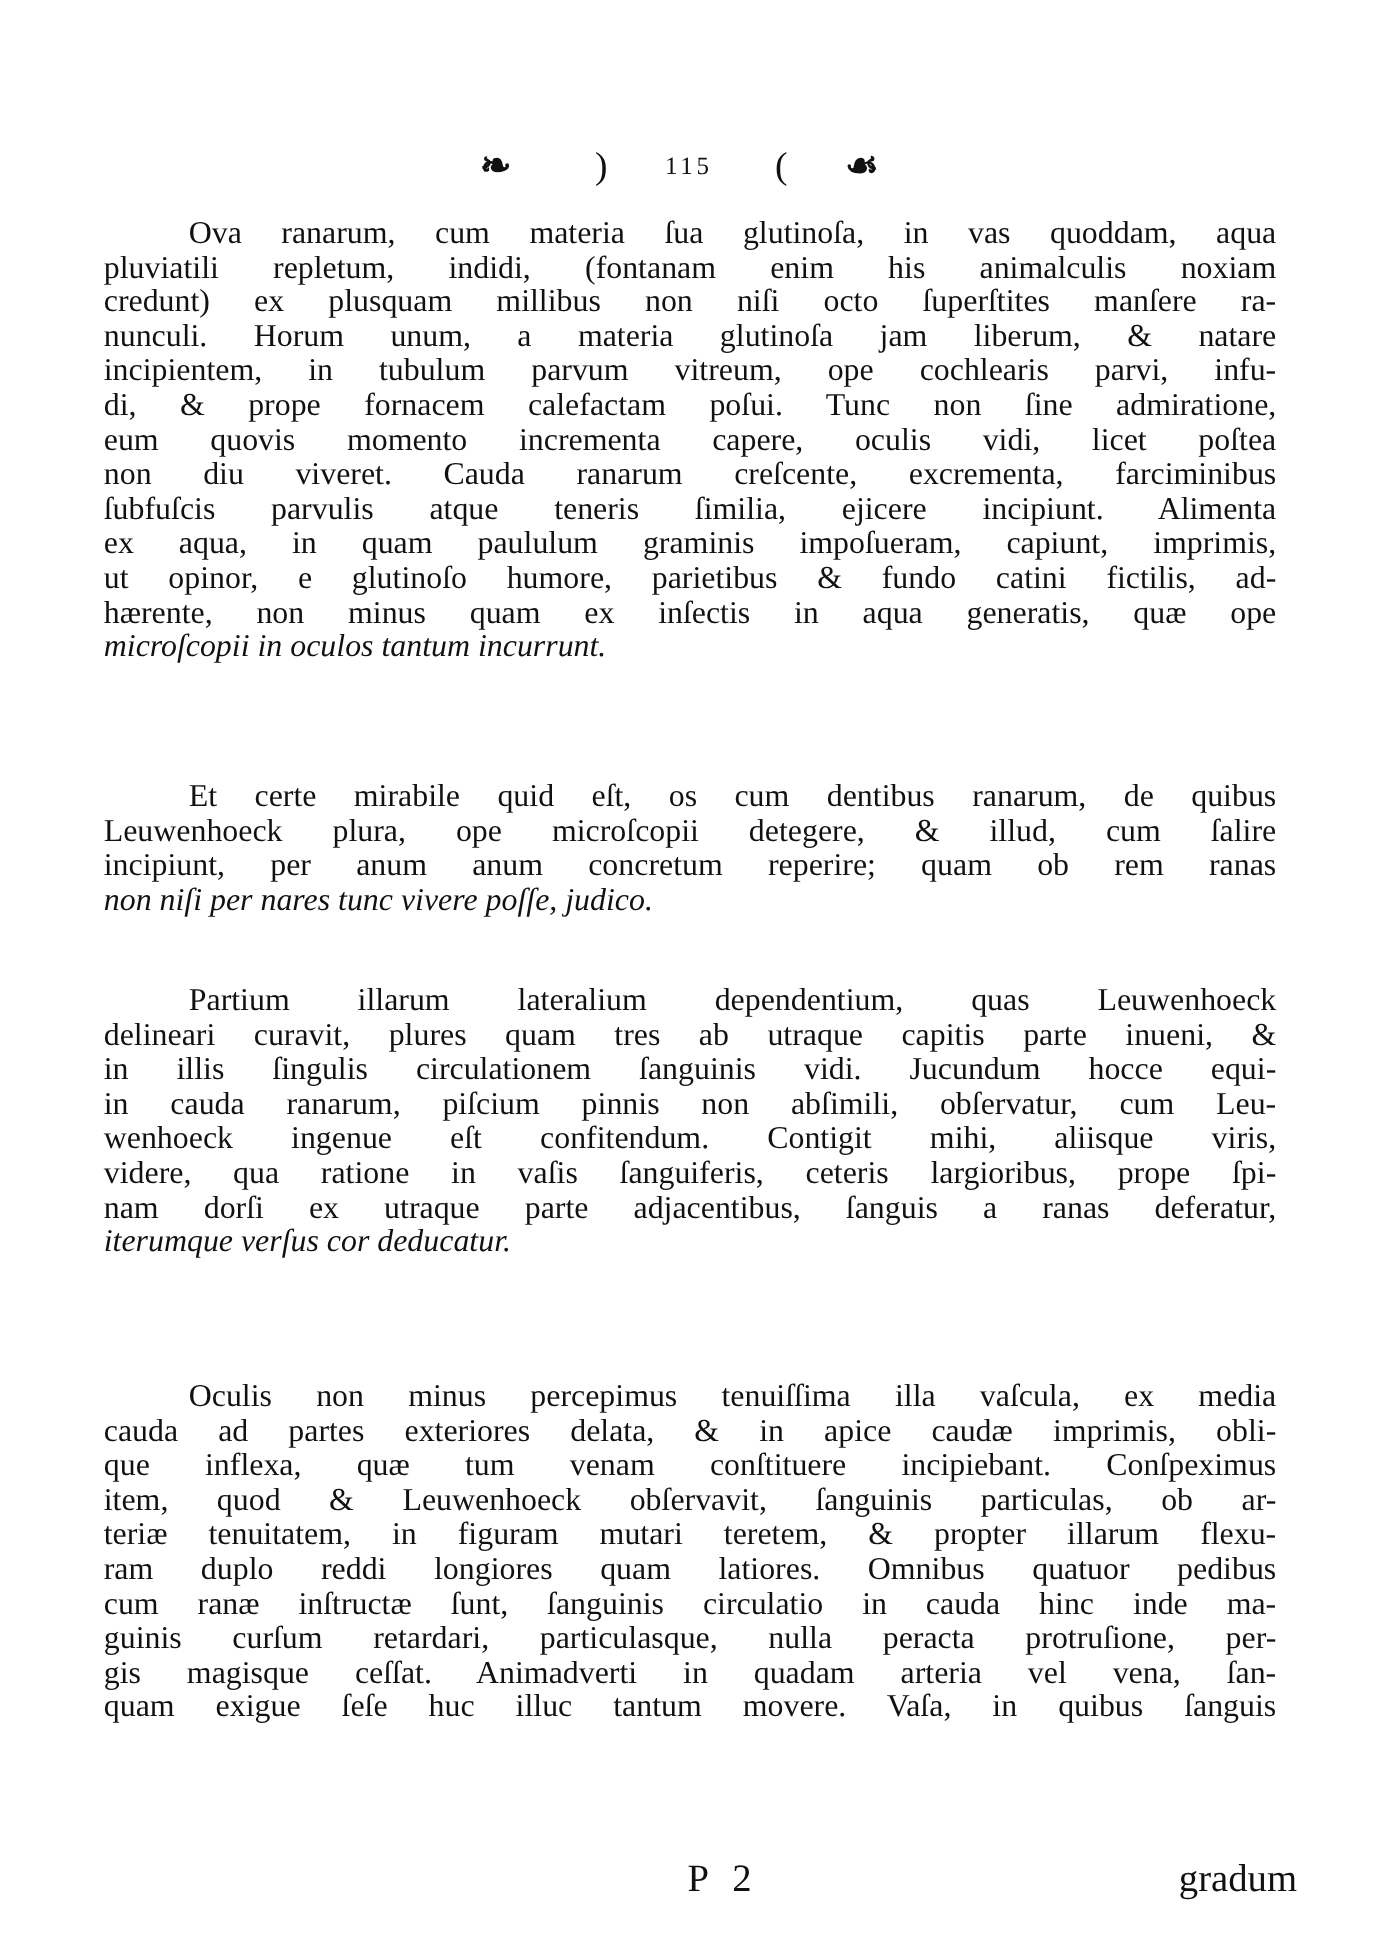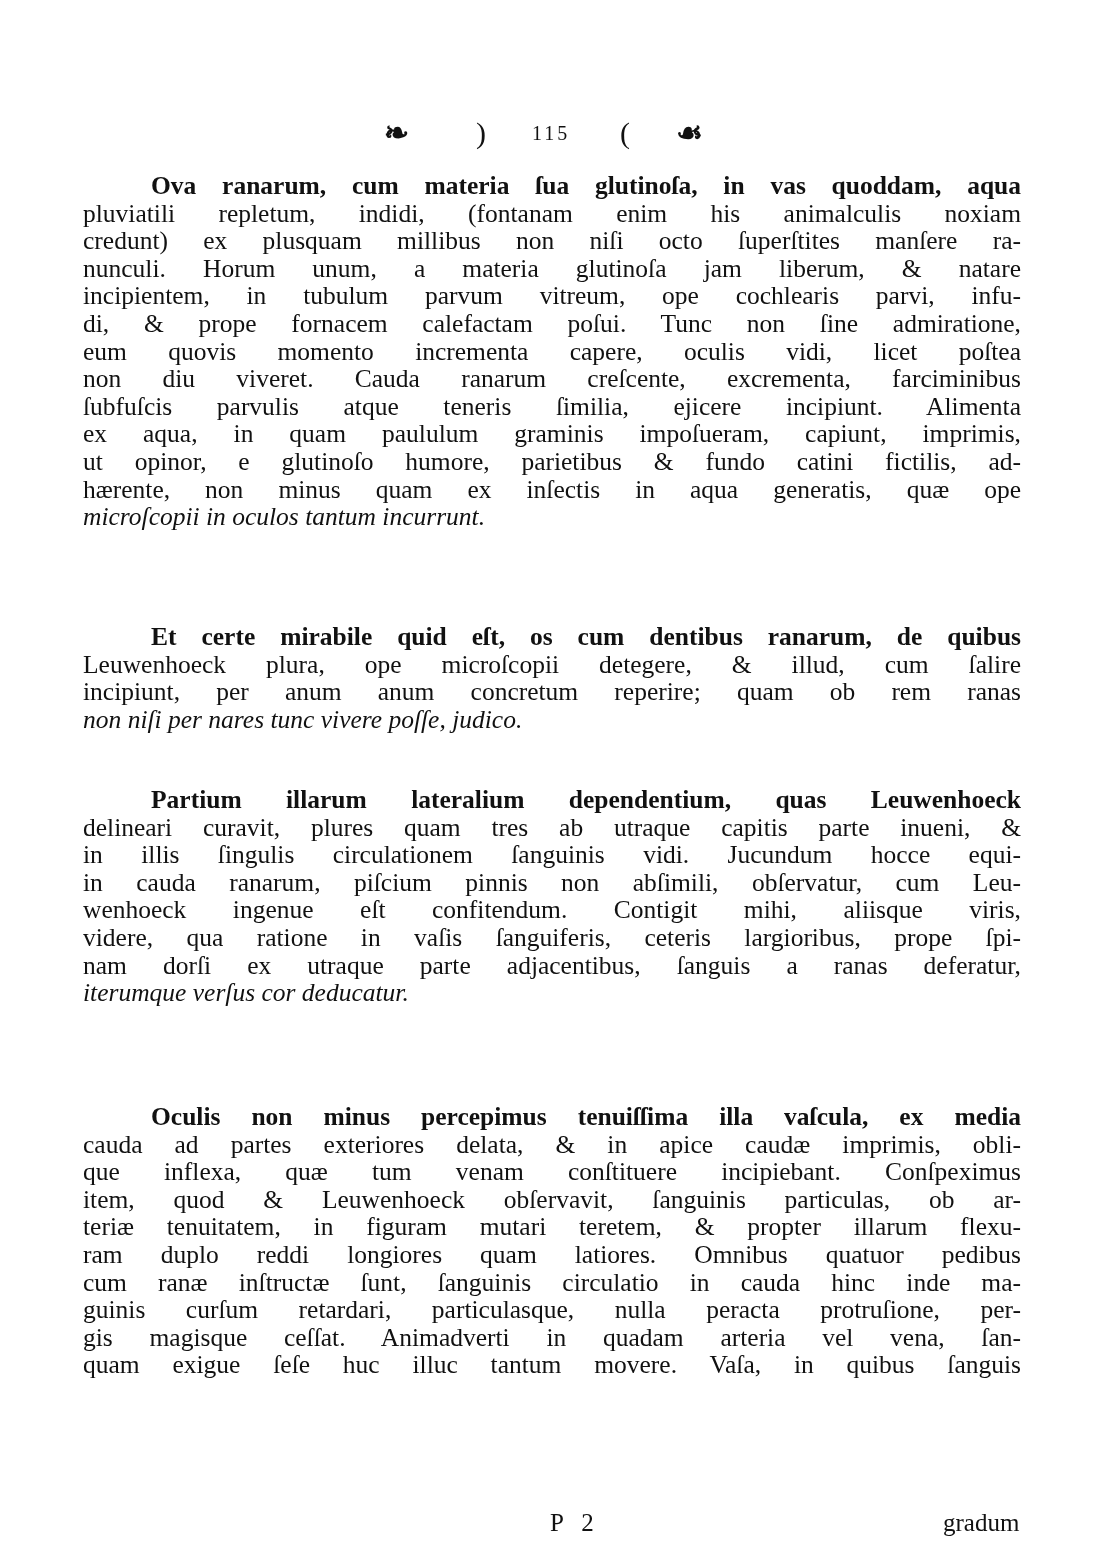--- a/index.html
+++ b/index.html
@@ -10,26 +10,26 @@
   .orn-left { left: 384px; }
   .orn-right { left: 676px; }
   .paren { position: absolute; top: 0; font-size: 30px; line-height: 40px; }
   .paren-right { left: 476px; }
   .paren-left { left: 620px; }
   .pagenum { position: absolute; top: 0; left: 532px; font-size: 20px; line-height: 40px; letter-spacing: 3px; }
   .para { position: absolute; left: 83px; width: 938px; }
   .line { display: block; height: 27.6px; line-height: 27.6px; font-size: 25.5px;
           text-align: justify; text-align-last: justify; white-space: nowrap; overflow: visible; }
   .line.last { text-align-last: left; font-style: italic; }
-  .line.indent { padding-left: 68px; font-weight: bold; }
+  .line.indent { padding-left: 68px; }
   #p1 { top: 172px; }
   #p2 { top: 623px; }
   #p3 { top: 786px; }
   #p4 { top: 1103px; }
-  .footer { position: absolute; top: 1488px; left: 0; width: 1100px; height: 30px; font-size: 25px; line-height: 30px; margin-top: 20px; }
+  .footer { position: absolute; top: 1488px; left: 0; width: 1100px; height: 30px; font-size: 31px; line-height: 30px; }
   .signature { position: absolute; left: 550px; letter-spacing: 6px; }
   .catchword { position: absolute; left: 943px; }
 </style>
 </head>
 <body>
 
 <div class="header">
   <span class="orn orn-left">❧</span>
   <span class="paren paren-right">)</span>
   <span class="pagenum">115</span>

